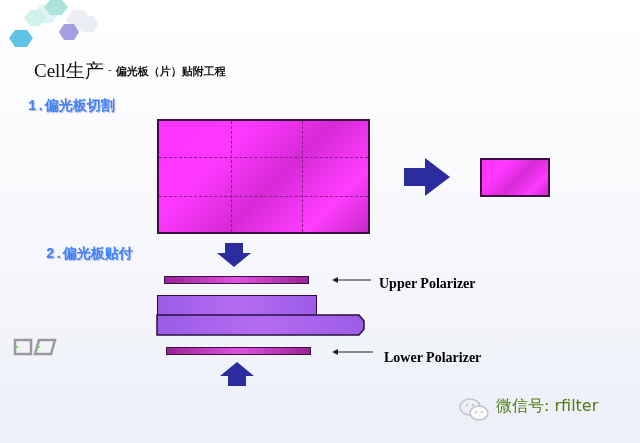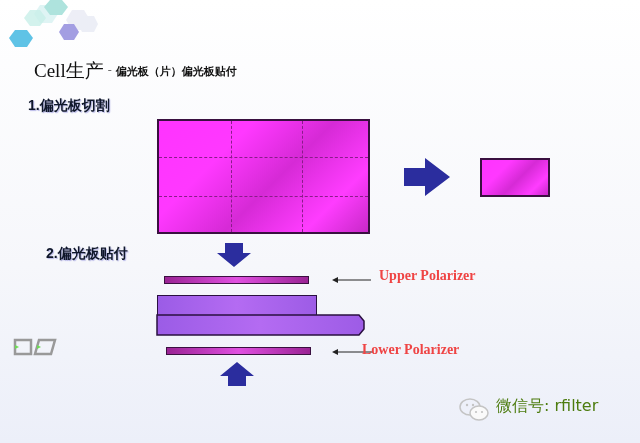--- a/index.html
+++ b/index.html
@@ -5,21 +5,21 @@
   html, body { margin:0; padding:0; }
   body {
     width:640px; height:443px; overflow:hidden; position:relative;
     background: linear-gradient(180deg, #ffffff 0%, #f6f7fb 60%, #eceff9 100%);
     font-family: "Liberation Serif", serif;
   }
   .abs { position:absolute; }
   .title { left:34px; top:58px; font-size:19px; color:#111; white-space:nowrap; }
   .title .sep { font-size:12px; color:#666; margin:0 4px; vertical-align:3px; }
   .title .sub { font-family:"DejaVu Sans", sans-serif; font-size:11px; font-weight:bold; color:#111; vertical-align:2px; }
-  .step { font-family:Liberation Sans, sans-serif; font-weight:bold; font-size:14px; color:#0f172a; text-shadow:1px 1px 1px #b8b8e8; }
+  .step { font-family:Liberation Mono, monospace; font-weight:bold; font-size:14px; color:#3b82f6; text-shadow:1px 1px 1px #b8b8e8; }
   .step1 { left:28px; top:97px; }
   .step2 { left:28px; top:245px;margin-left:18px; }
   .glass {
     background: linear-gradient(135deg, #ff33ff 0%, #ff38ff 30%, #d62ad6 55%, #ff3cff 80%, #c829c8 100%);
     border:2px solid #3a1040; box-sizing:border-box;
   }
   .big { left:157px; top:119px; width:213px; height:115px; }
   .dline-v { position:absolute; top:0; bottom:0; border-left:1px dashed #8a1b8a; }
   .dline-h { position:absolute; left:0; right:0; border-top:1px dashed #8a1b8a; }
   .small { left:480px; top:158px; width:70px; height:39px; }
@@ -27,40 +27,40 @@
     background: linear-gradient(90deg, #9a2394 0%, #e050e0 50%, #9a2394 100%);
     border:1.5px solid #3a1040; box-sizing:border-box; height:8px;
   }
   .pol-up { left:164px; top:276px; width:145px; }
   .pol-low { left:166px; top:347px; width:145px; }
   .cf {
     left:157px; top:295px; width:160px; height:21px;
     background: linear-gradient(90deg, #9b5ce6 0%, #b46bf2 50%, #9d5ce6 100%);
     border:1.5px solid #2a1040; box-sizing:border-box;
   }
-  .label { font-weight:bold; font-size:14px; color:#ef4444; white-space:nowrap; }
+  .label { font-weight:bold; font-size:14px; color:#000000; white-space:nowrap;margin-top:8px; }
   .lbl-up { left:379px; top:268px; }
-  .lbl-low { left:362px; top:342px; }
+  .lbl-low { left:384px; top:342px; }
   .watermark { left:460px; top:396px; font-family:"DejaVu Sans", sans-serif; font-size:16px; color:#4d7c0f; white-space:nowrap; }
 </style>
 </head>
 <body>
 
 <svg class="abs" style="left:0;top:0" width="110" height="60">
   <polygon points="40,5 52,5 58,14 52,23 40,23 34,14" fill="#d7f1f1" opacity="0.8"></polygon>
   <polygon points="50,0 62,0 68,7 62,15 50,15 44,7" fill="#aee3dd"></polygon>
   <polygon points="30,10 40,10 46,18 40,26 30,26 24,18" fill="#c8efe9" opacity="0.8"></polygon>
   <polygon points="72,10 84,10 90,20 84,30 72,30 66,20" fill="#e8eaf4" opacity="0.8"></polygon>
   <polygon points="15,30 27,30 33,38 27,47 15,47 9,38" fill="#5fc3e6"></polygon>
   <polygon points="64,24 74,24 79,32 74,40 64,40 59,32" fill="#a39ee2"></polygon>
   <polygon points="82,16 94,16 98,24 94,32 82,32 78,24" fill="#eceef6"></polygon>
 </svg>
 
 <div class="abs title">
-  <span>Cell生产</span><span class="sep">-</span><span class="sub">偏光板（片）偏光板贴付</span>
+  <span>Cell生产</span><span class="sep">-</span><span class="sub">偏光板（片）贴附工程</span>
 </div>
 
 <div class="abs step step1">1.偏光板切割</div>
 <div class="abs step step2">2.偏光板贴付</div>
 
 <div class="abs glass big">
   <div class="dline-v" style="left:72px"></div>
   <div class="dline-v" style="left:143px"></div>
   <div class="dline-h" style="top:36px"></div>
   <div class="dline-h" style="top:75px"></div>

